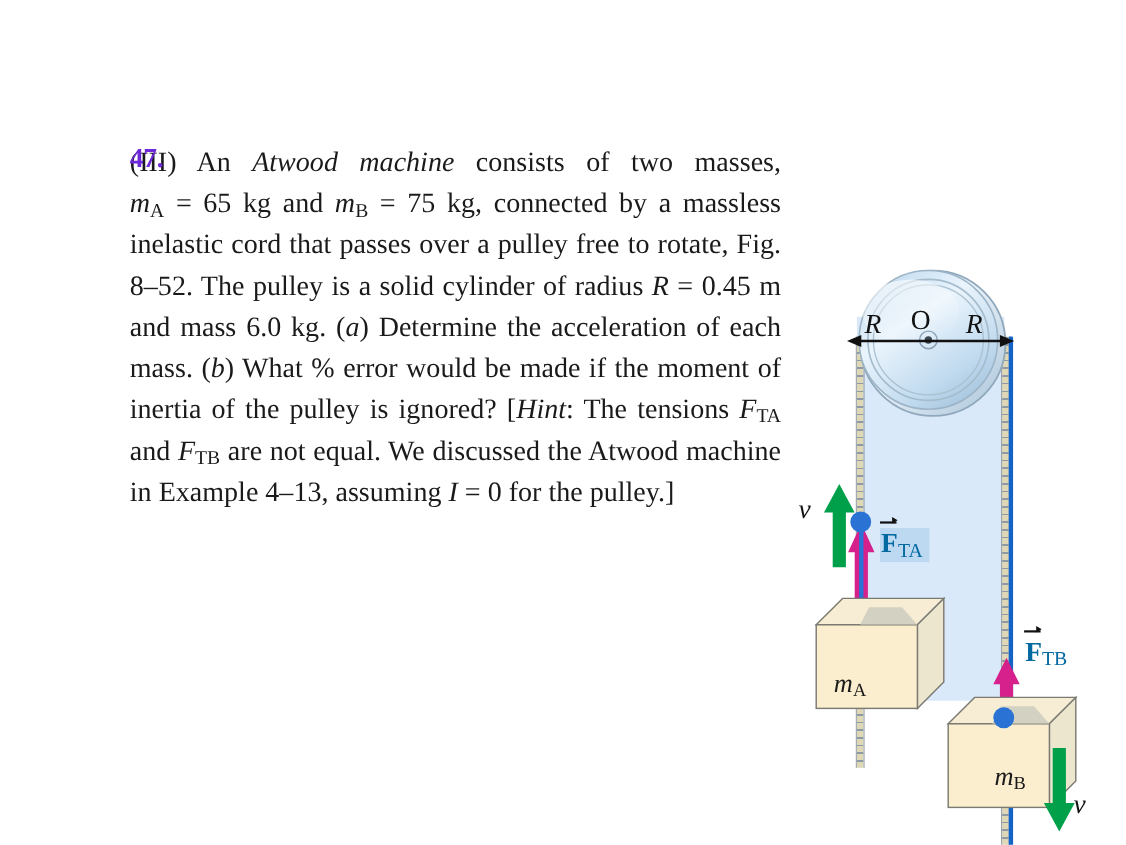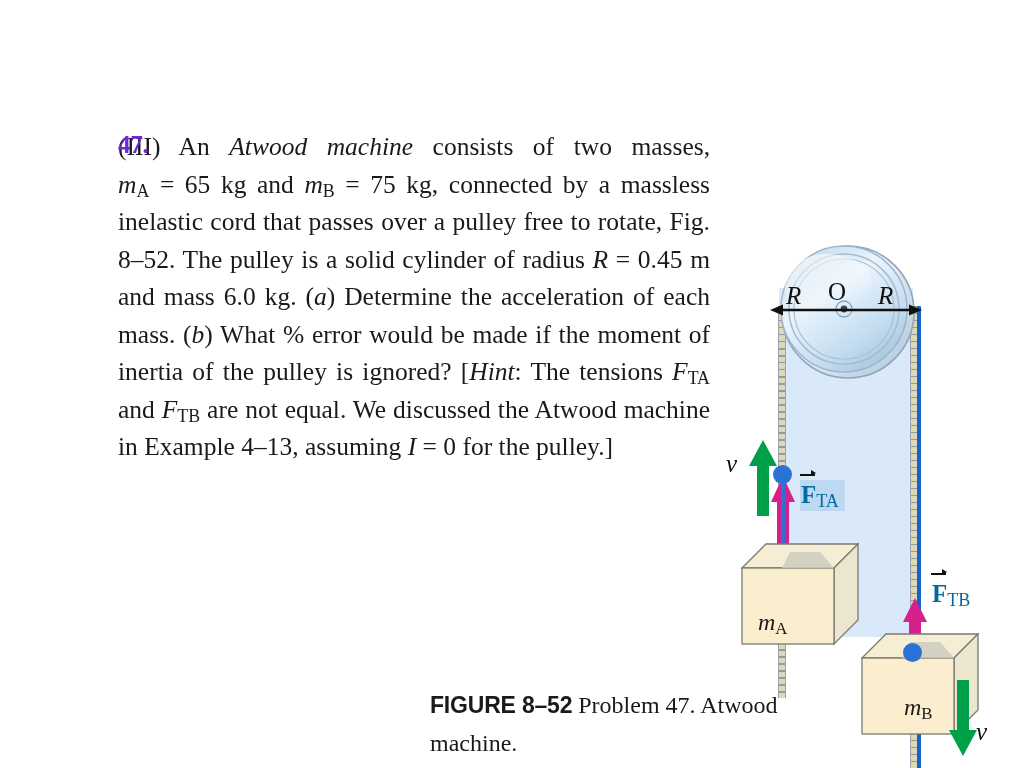--- a/index.html
+++ b/index.html
@@ -280,17 +280,14 @@
     <div class="dot dot-b"></div>
     <span class="masslabel ml-b"><span>m</span><sub>B</sub></span>
 
     <svg style="position:absolute;left:248px;top:452px;" width="30" height="76" viewBox="0 0 30 76">
       <polygon points="15,76 29,50 21,50 21,0 9,0 9,50 1,50" fill="#00a04b"></polygon>
     </svg>
     <span class="vlabel v-b">v</span>
 
   </div>
 
-  <div class="caption">
-    <span class="figno">FIGURE 8–52</span><span>  Problem 47. Atwood machine.</span>
-  </div>
 
 </div>
 
 </body></html>

